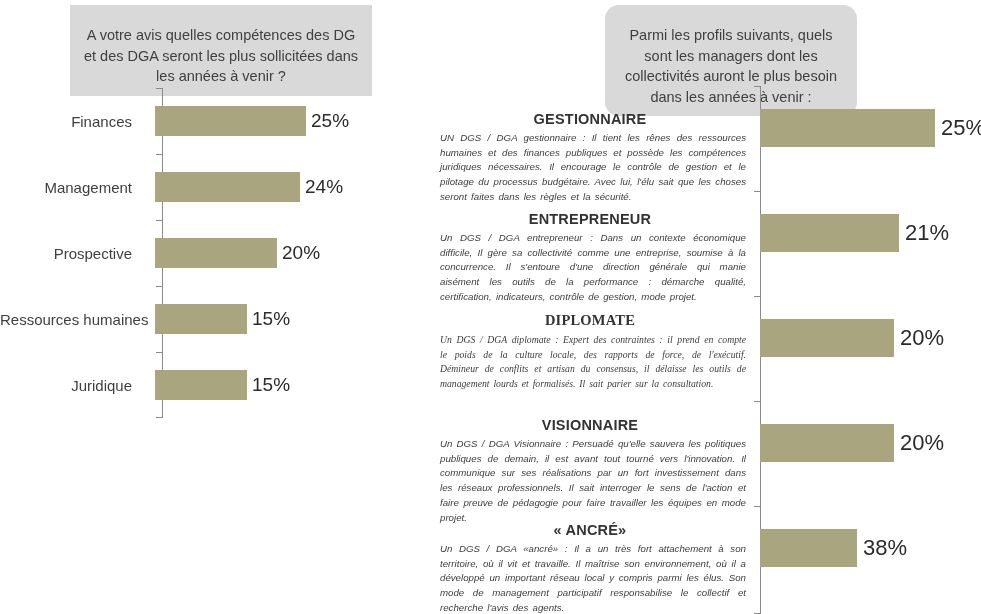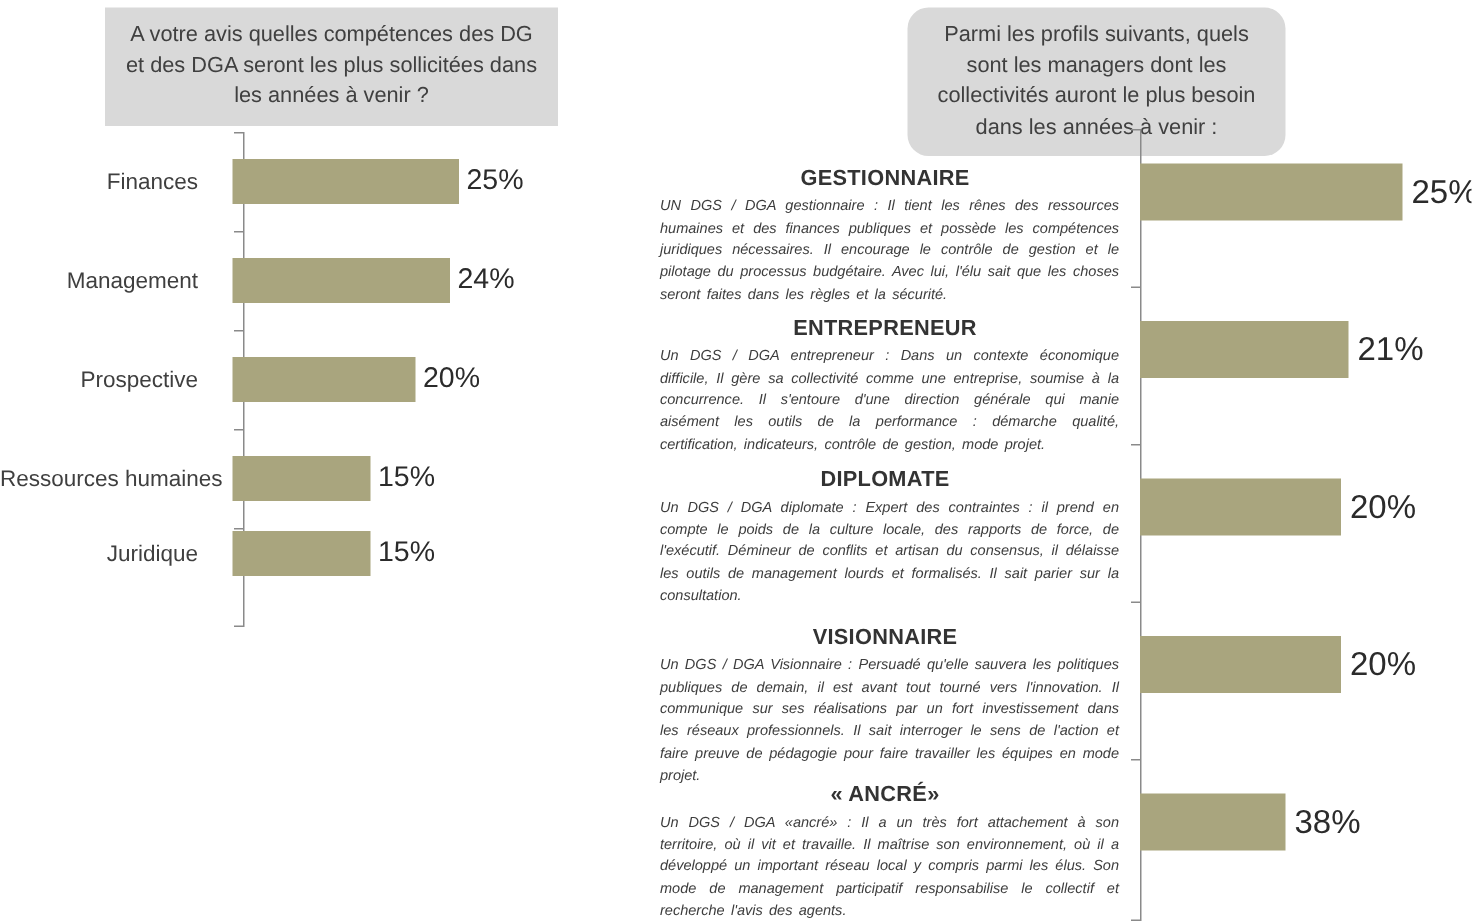--- a/index.html
+++ b/index.html
@@ -19,21 +19,21 @@
   .panel-right { left: 420px; width: 561px; }
 
   
   .q-box {
     position: absolute;
     background: #d9d9d9;
     color: #404040;
     text-align: center;
     font-size: 14.5px;
     line-height: 1.42;
-    padding: 8px 10px 9px 10px;
+    padding: 20px 10px 9px 10px;
   }
   .q-box-left  { left: 70px; top: 5px; width: 302px; }
   .q-box-right { left: 185px; top: 5px; width: 252px; border-radius: 14px; }
 
   
   .chart {
     position: absolute;
     top: 88px;
     height: 330px;
   }
@@ -179,21 +179,21 @@
     </div>
 
     <div class="row-left" style="top:198px;">
       <span class="cat-label">Ressources humaines</span>
       <span class="bar-wrap">
         <span class="bar" style="width:92px;"></span>
         <span class="bar-value">15%</span>
       </span>
     </div>
 
-    <div class="row-left" style="top:248px;align-items:center;">
+    <div class="row-left" style="top:264px;align-items:center;">
       <span class="cat-label">Juridique</span>
       <span class="bar-wrap">
         <span class="bar" style="width:92px;"></span>
         <span class="bar-value">15%</span>
       </span>
     </div>
   </div>
 </section>
 
 <section class="panel panel-right">
@@ -205,21 +205,21 @@
     <div class="profile" style="top:0px;">
       <div class="profile-title">GESTIONNAIRE</div>
       <div class="profile-text">UN DGS / DGA gestionnaire  : Il tient  les rênes des ressources humaines  et des finances publiques  et possède  les compétences juridiques  nécessaires.  Il encourage  le contrôle  de gestion et le pilotage  du processus budgétaire.  Avec lui,  l'élu sait que les choses seront faites  dans  les règles  et la sécurité.</div>
     </div>
 
     <div class="profile" style="top:100px;">
       <div class="profile-title">ENTREPRENEUR</div>
       <div class="profile-text">Un DGS / DGA entrepreneur  : Dans  un contexte  économique difficile,  Il gère sa collectivité  comme  une entreprise,  soumise à la concurrence.  Il s'entoure  d'une  direction  générale qui manie aisément les outils  de la performance  : démarche qualité, certification,  indicateurs,  contrôle  de gestion,  mode projet.</div>
     </div>
 
-    <div class="profile" style="top:201px;">
+    <div class="profile" style="top:201px;font-family:Liberation Serif, serif;">
       <div class="profile-title">DIPLOMATE</div>
       <div class="profile-text">Un DGS / DGA diplomate  : Expert des contraintes  : il prend en compte  le poids de la culture  locale,  des rapports  de force,  de l'exécutif.  Démineur  de conflits  et artisan  du consensus,  il délaisse  les outils  de management  lourds et formalisés.  Il sait parier  sur la consultation.</div>
     </div>
 
     <div class="profile" style="top:306px;">
       <div class="profile-title">VISIONNAIRE</div>
       <div class="profile-text">Un DGS / DGA Visionnaire  : Persuadé  qu'elle sauvera  les politiques publiques  de demain,  il est avant  tout tourné  vers l'innovation.  Il communique  sur ses réalisations  par un fort investissement  dans les réseaux professionnels.  Il sait interroger  le sens de l'action  et faire preuve de pédagogie  pour  faire travailler  les équipes  en mode projet.</div>
     </div>
 
     <div class="profile" style="top:411px;">

